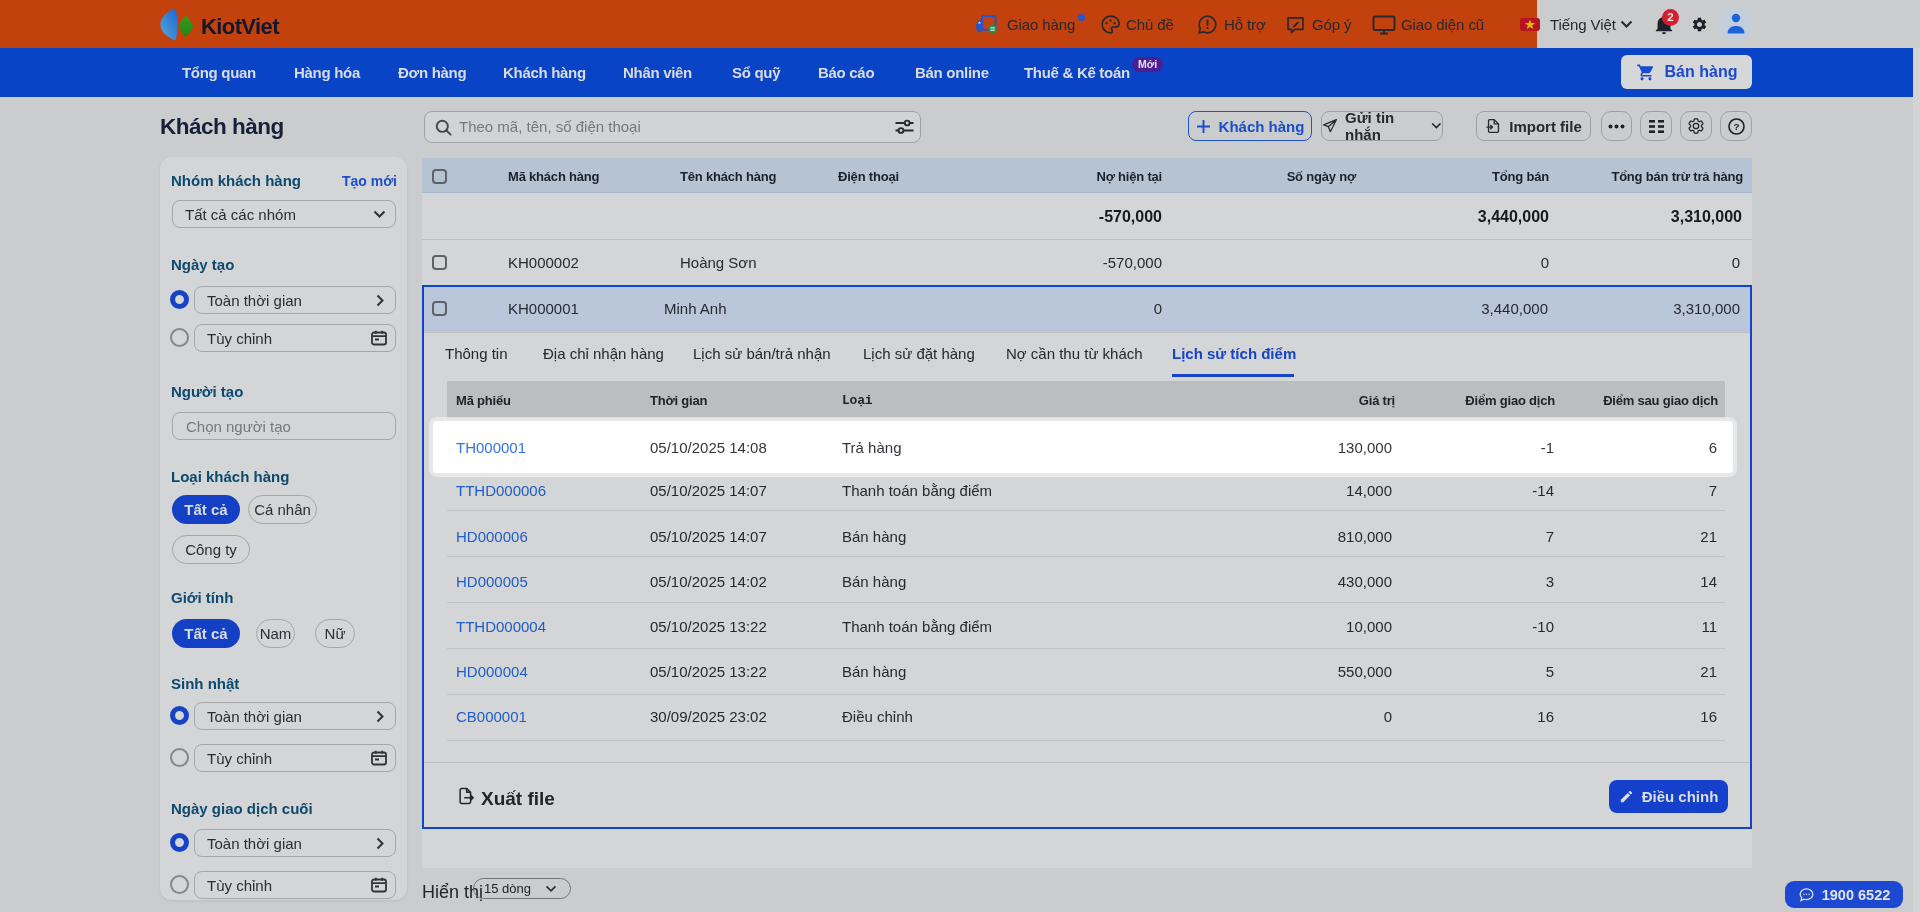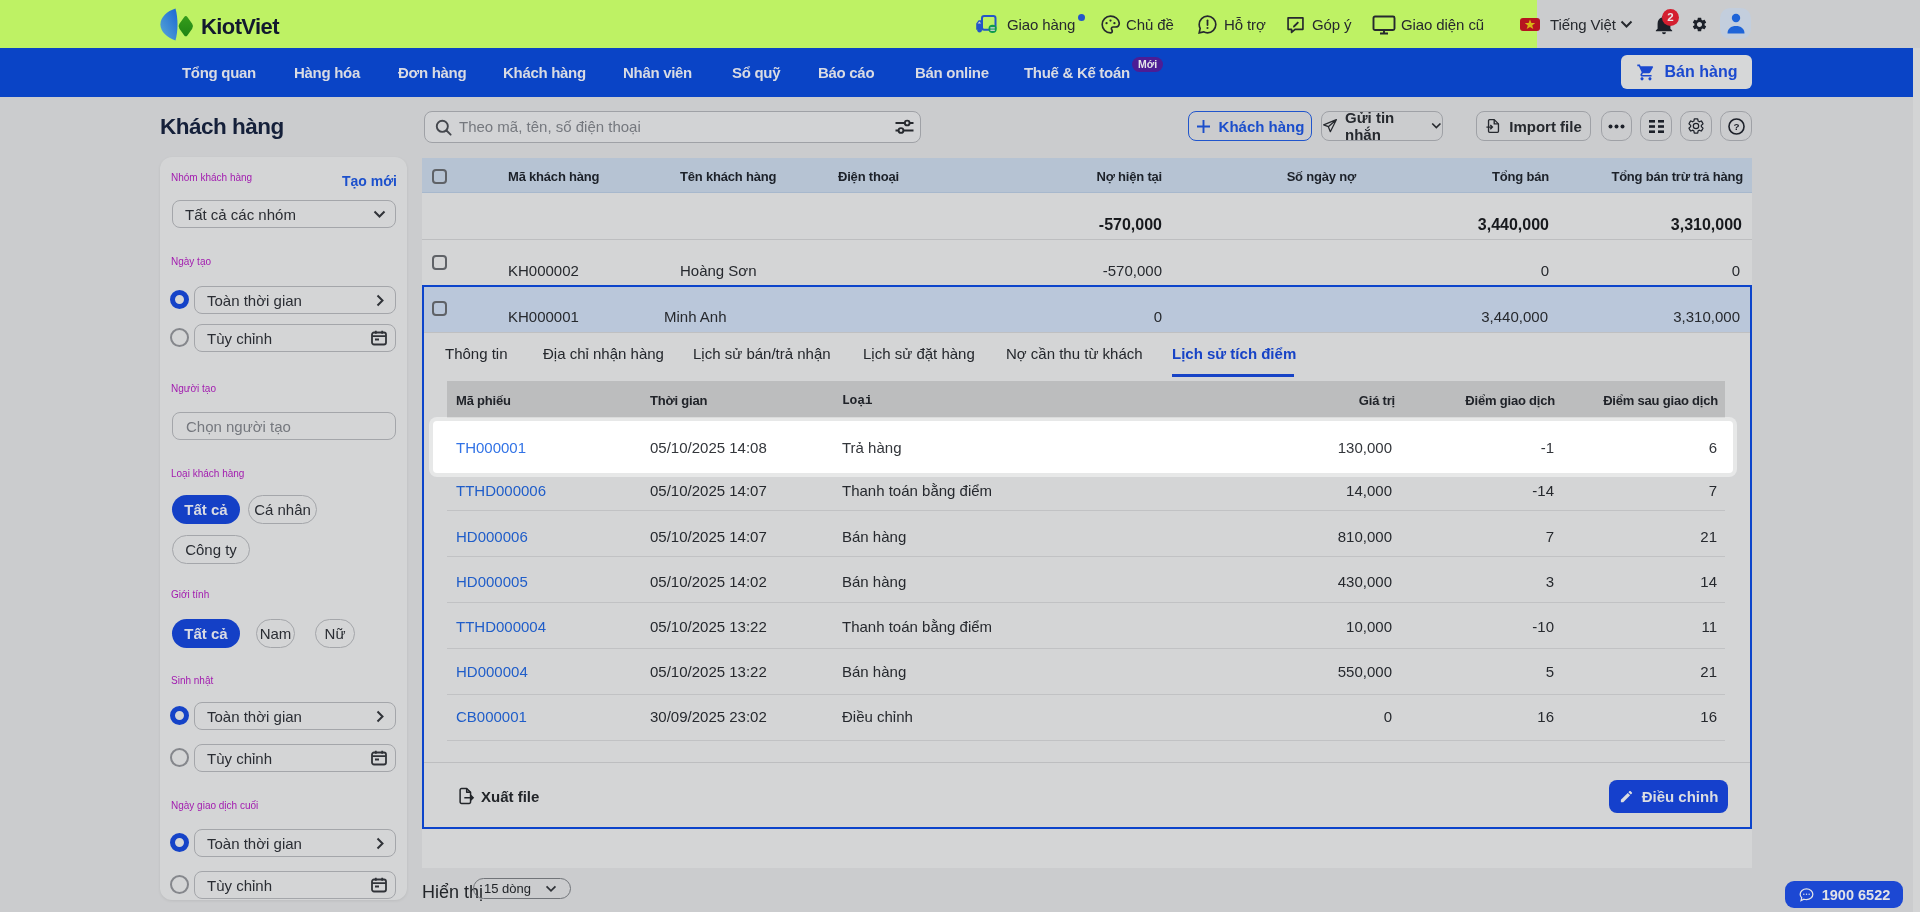--- a/index.html
+++ b/index.html
@@ -1,52 +1,52 @@
 <!DOCTYPE html>
 <html><head>
 <meta charset="utf-8">
 <style>
 * { margin:0; padding:0; box-sizing:border-box; }
 html,body { width:1920px; height:912px; overflow:hidden; }
 body { font-family:"Liberation Sans", sans-serif; background:#cbccce; position:relative; }
 .abs { position:absolute; }
 
-.topbar { position:absolute; left:0; top:0; width:1537px; height:48px; background:#bef264; }
+.topbar { position:absolute; left:0; top:0; width:1537px; height:48px; background:#c2410c; }
 .logo-text { position:absolute; left:201px; top:14px; font-size:22px; font-weight:bold; color:#12192e; letter-spacing:-0.6px; }
 .tb-item { position:absolute; top:0; height:48px; display:flex; align-items:center; color:#26292e; font-size:15px; letter-spacing:-0.1px; }
 
 .nav { position:absolute; left:0; top:48px; width:1920px; height:49px; background:#0a44c6; }
 .nav-item { color:#d9dbe3; font-size:15px; letter-spacing:-0.3px; font-weight:bold; white-space:nowrap; top:0; line-height:49px; }
 .moi { position:absolute; left:1132px; top:9px; background:#4c1d95; color:#e4e5e9; font-size:10.5px; font-weight:bold; padding:1px 6px 2px; border-radius:8px; }
 .banhang-btn { position:absolute; left:1621px; top:7px; width:131px; height:34px; background:#d6d7d8; border-radius:6px; display:flex; align-items:center; justify-content:center; gap:9px; color:#1b49cf; font-size:16px; font-weight:bold; }
 
 .page-title { position:absolute; left:160px; top:114px; font-size:22.5px; letter-spacing:-0.5px; font-weight:bold; color:#15203a; }
 
 .search-box { position:absolute; left:424px; top:111px; width:497px; height:32px; border:1px solid #9fa1a6; border-radius:8px; background:#d2d3d5; }
 .search-ph { position:absolute; left:459px; top:118px; font-size:15px; color:#75787e; }
 .btn { position:absolute; top:111px; height:30px; border-radius:8px; display:flex; align-items:center; justify-content:center; gap:8px; font-size:15px; font-weight:bold; }
 .btn-outline-blue { border:1.5px solid #2055cc; color:#1b4ecb; }
 .btn-outline-gray { border:1px solid #9fa1a6; color:#26292e; }
 
 .sidebar { position:absolute; left:160px; top:157px; width:247px; height:743px; background:#d4d5d6; border-radius:12px; box-shadow:0 1px 3px rgba(0,0,0,0.08); }
-.sb-label { position:absolute; left:171px; font-size:10px; font-weight:normal; color:#a21caf; }
+.sb-label { position:absolute; left:171px; font-size:15px; font-weight:bold; color:#0c4a6e; }
 .sb-control { position:absolute; left:194px; width:202px; height:28px; border:1px solid #a4a6aa; border-radius:8px; font-size:15px; color:#2a2d33; display:flex; align-items:center; padding:0 12px; }
 .sb-select { position:absolute; left:172px; width:224px; height:28px; border:1px solid #a4a6aa; border-radius:8px; font-size:15px; color:#2a2d33; display:flex; align-items:center; padding:0 13px; }
 .radio { position:absolute; left:170px; width:19px; height:19px; border-radius:50%; }
 .radio.on { border:5px solid #1543c8; background:#d4d5d6; }
 .radio.off { border:2px solid #85878c; }
 .pill { position:absolute; height:29px; border-radius:15px; display:flex; align-items:center; justify-content:center; font-size:15px; }
 .pill.on { background:#1440c6; color:#d9dbe3; font-weight:bold; }
 .pill.off { border:1px solid #a4a6aa; color:#2a2d33; }
 
 .table-card { position:absolute; left:422px; top:158px; width:1330px; height:710px; background:#d4d5d6; }
 .thead { position:absolute; left:422px; top:158px; width:1330px; height:35px; background:#b6c3d3; }
 .th { position:absolute; font-size:13px; letter-spacing:-0.2px; font-weight:bold; color:#1c2129; top:169px; }
 .row-line { position:absolute; left:422px; width:1330px; height:1px; background:#bdbec0; }
-.cell { position:absolute; font-size:15px; color:#26292e;margin-top:8px; }
+.cell { position:absolute; font-size:15px; color:#26292e; }
 .cell.b { font-weight:bold; color:#17191d; font-size:16px; }
 .checkbox { position:absolute; left:432px; width:15px; height:15px; border:2px solid #5f6267; border-radius:4px; }
 
 .sel-wrap { position:absolute; left:422px; top:285px; width:1330px; height:544px; border:2px solid #0c44cb; }
 .sel-row { position:absolute; left:0; top:0; width:1326px; height:45px; background:#bac7da; }
 .tab { position:absolute; top:345px; font-size:15px; color:#24272c; white-space:nowrap; }
 .tab.active { color:#1743c6; font-weight:bold; }
 .tab-underline { position:absolute; top:87px; height:3px; background:#1743c6; }
 
 .ithead { position:absolute; left:447px; top:381px; width:1278px; height:37px; background:#bcbdbe; }
@@ -383,21 +383,21 @@
 <div class="hcell" style="right:366px;">-1</div>
 <div class="hcell" style="right:203px;">6</div>
 
 <div class="irow-line" style="top:740px;"></div>
 <div class="irow-line" style="top:762px;left:424px;width:1326px;background:#bdbec0;"></div>
 <svg class="abs" style="left:456px;top:786px" width="19" height="20" viewBox="0 0 24 24">
     <path d="M13.5 2.6 H7 A1.8 1.8 0 0 0 5.2 4.4 v15.2 A1.8 1.8 0 0 0 7 21.4 h9.6 A1.8 1.8 0 0 0 18.4 19.6 V7.4 Z" fill="none" stroke="#222529" stroke-width="1.9" stroke-linejoin="round"></path>
     <path d="M13.5 2.6 V7.4 H18.4" fill="none" stroke="#222529" stroke-width="1.9" stroke-linejoin="round"></path>
     <path d="M10.5 14.2 h11 M18.2 10.9 l3.4 3.3 -3.4 3.3" fill="none" stroke="#222529" stroke-width="1.9"></path>
   </svg>
-<div class="abs" style="left:481px;top:788px;font-size:15px;font-weight:bold;color:#222529;">Xuất file</div>
+<div class="abs" style="left:481px;top:788px;font-size:19px;font-weight:bold;color:#222529;">Xuất file</div>
 <div class="adjust-btn">
   <svg width="15" height="15" viewBox="0 0 24 24">
       <path d="M3 17.2 V21 h3.8 L17.8 10 14 6.2 Z" fill="#dcdde1"></path>
       <path d="M20.7 7.1 c.4-.4.4-1 0-1.4 l-2.4-2.4 c-.4-.4-1-.4-1.4 0 l-1.8 1.8 3.8 3.8 z" fill="#dcdde1"></path>
     </svg>
   <span>Điều chỉnh</span>
 </div>
 
 <div class="hienthi">Hiển thị</div>
 <div class="rows-select">15 dòng</div>

